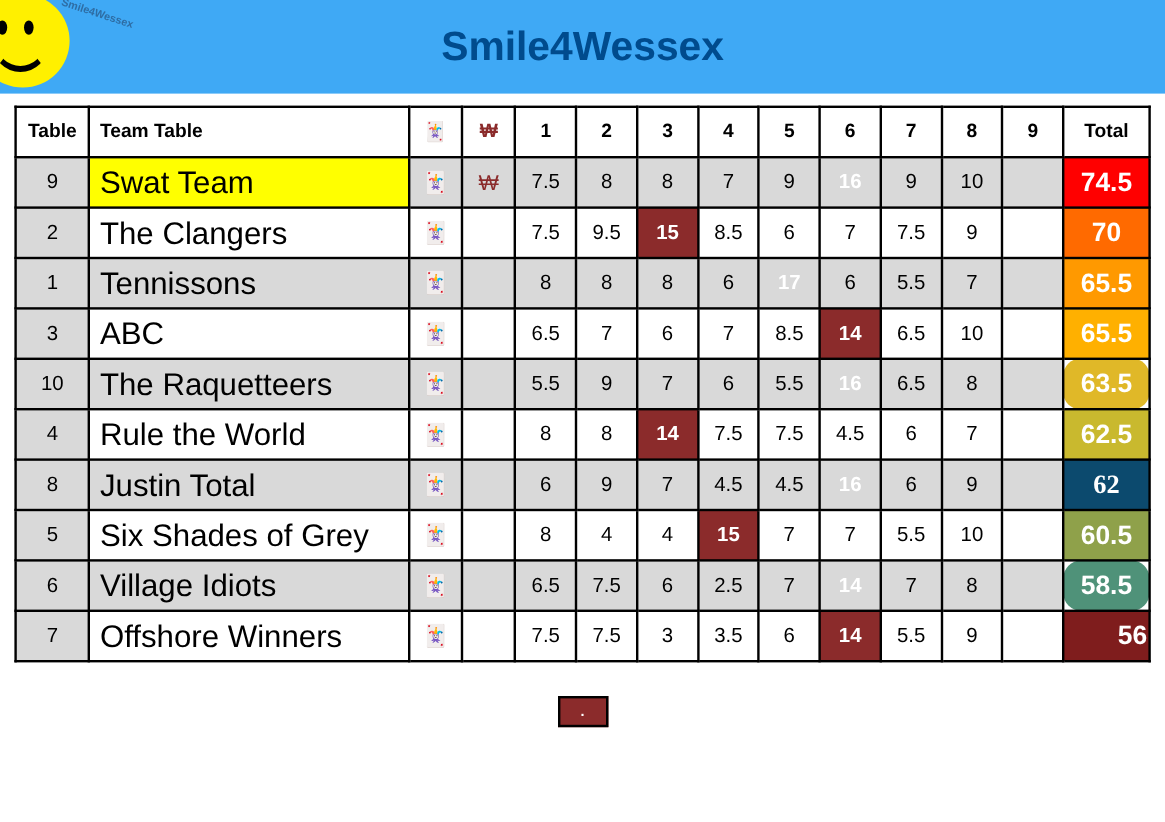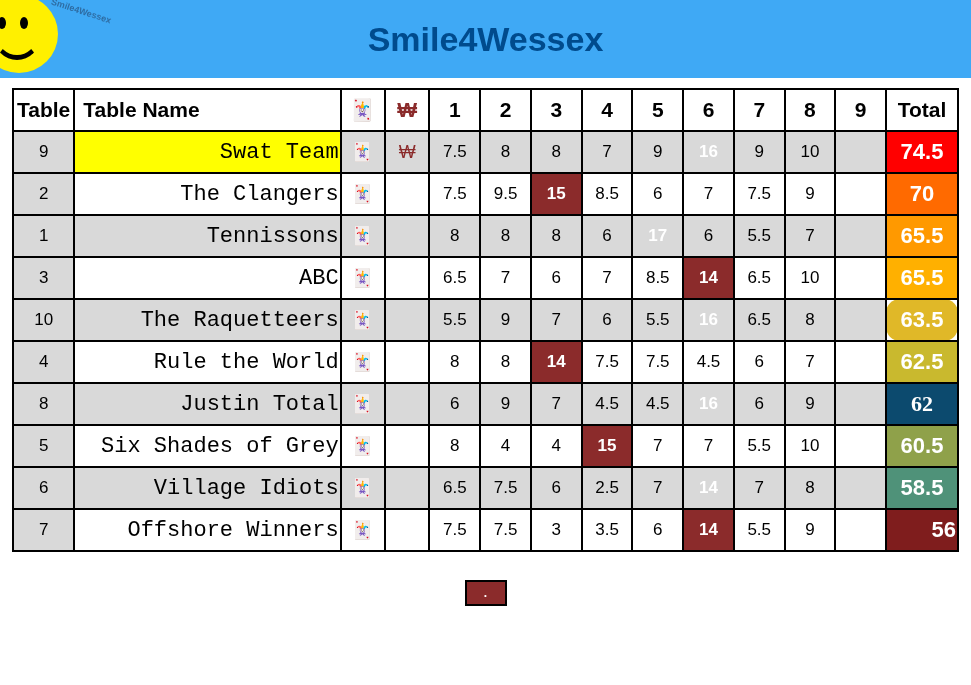--- a/index.html
+++ b/index.html
@@ -80,25 +80,25 @@
   th, td {
     border: 2px solid #000;
     text-align: center;
     vertical-align: middle;
     height: 42px;
     font-size: 17px;
   }
   th {
     font-weight: bold;
     background: #fff;
-    font-size: 21px;
+    font-size: 16px;
   }
   th.joker, th.wager { color: #8b2b2b; }
   td.tablecell { background: #d9d9d9; font-size: 17px;}
-  td.namecell { text-align: right; padding-left: 8px; font-size: 22px; font-family: Liberation Mono, monospace; }
+  td.namecell { text-align: left; padding-left: 8px; font-size: 26px; }
   tr.alt td.roundcell, tr.alt td.namecell { background: #d9d9d9; }
   tr.leader td.namecell { background: #ffff00; }
   td.joker, td.wager { color: #8b2b2b; font-size: 18px; }
   td.joker-played {
     background: #8b2b2b;
     color: #fff;
     font-weight: bold;
   }
   td.totalcell {
     color: #fff;
@@ -146,21 +146,21 @@
         <col class="col-round">
         <col class="col-round">
       <col class="col-round">
         <col class="col-round">
         <col class="col-round">
       <col class="col-total">
     </colgroup>
     <thead>
       <tr>
         <th>Table</th>
-        <th style="text-align:left;padding-left:8px">Table Name</th>
+        <th style="text-align:left;padding-left:8px">Team Table</th>
         <th class="joker">🃏</th>
         <th class="wager">₩</th>
         <th>1</th>
         <th>2</th>
         <th>3</th>
         <th>4</th>
         <th>5</th>
         <th>6</th>
         <th>7</th>
         <th>8</th>
@@ -304,21 +304,21 @@
           <td class="wager roundcell"></td>
           <td class="roundcell">6.5</td>
           <td class="roundcell">7.5</td>
           <td class="roundcell">6</td>
           <td class="roundcell">2.5</td>
           <td class="roundcell">7</td>
           <td class="roundcell joker-played">14</td>
           <td class="roundcell">7</td>
           <td class="roundcell">8</td>
           <td class="roundcell"></td>
-          <td class="totalcell" style="background: rgb(79, 146, 121);">58.5</td>
+          <td class="totalcell" style="background: rgb(79, 146, 121); border-radius: 15px;">58.5</td>
         </tr>
         <tr>
           <td class="tablecell">7</td>
           <td class="namecell">Offshore Winners</td>
           <td class="joker roundcell">🃏</td>
           <td class="wager roundcell"></td>
           <td class="roundcell">7.5</td>
           <td class="roundcell">7.5</td>
           <td class="roundcell">3</td>
           <td class="roundcell">3.5</td>

